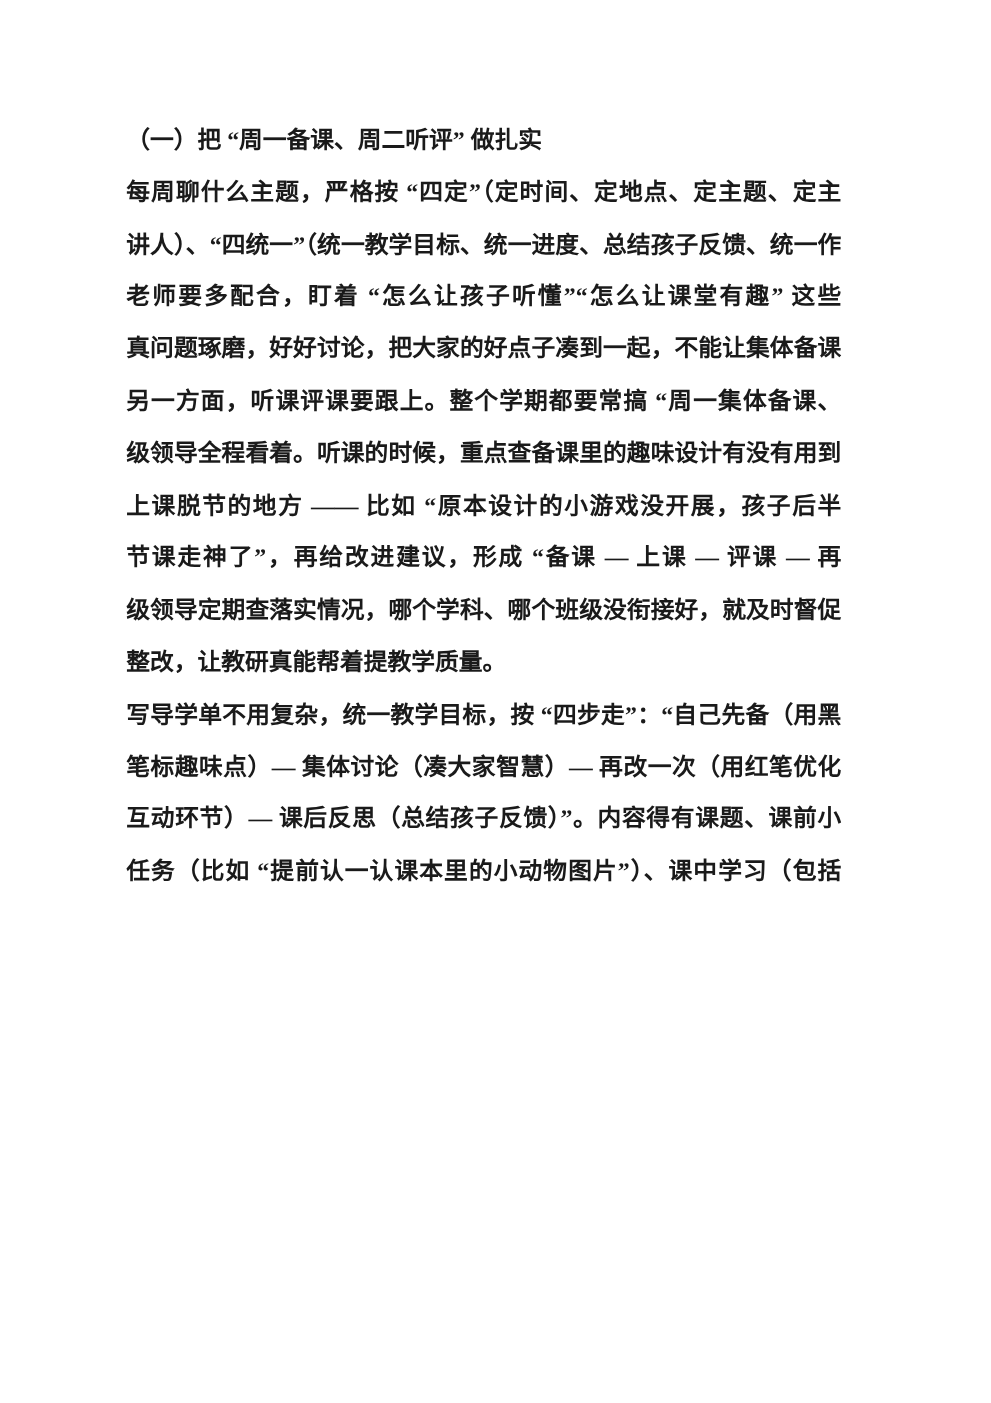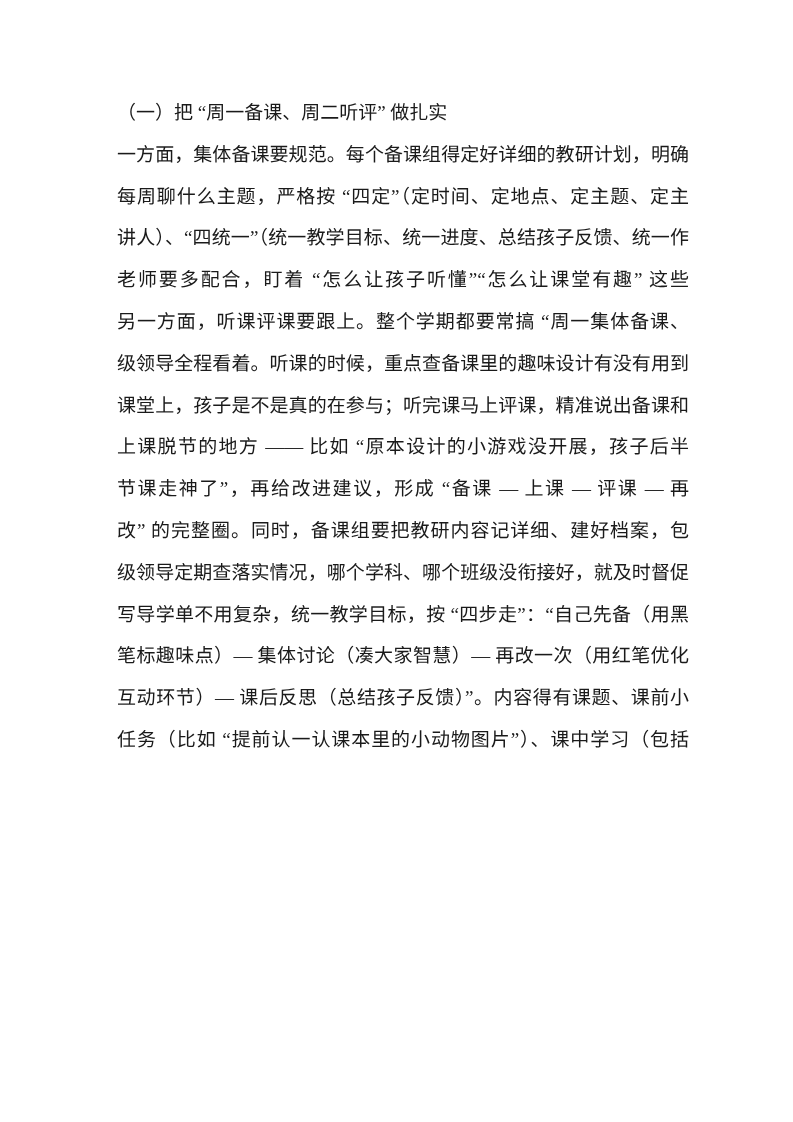--- a/index.html
+++ b/index.html
@@ -14,27 +14,27 @@
     font-family: "Liberation Serif", "DejaVu Serif", serif;
   }
   .page {
     position: relative;
     width: 793px;
     height: 1122px;
     background: #ffffff;
   }
   .doc {
     position: absolute;
-    left: 117px;
+    left: 101px;
     top: 92px;
     width: 572px;
     font-size: 19px;
     line-height: 41.8px;
     color: #1a1a1a;
-    font-weight: 400;
+    font-weight: 700;
     letter-spacing: 0;
   }
   .para {
     margin: 0;
     padding: 0;
   }
   .line {
     height: 41.8px;
     overflow: hidden;
   }
@@ -50,33 +50,32 @@
 </style>
 </head>
 <body>
 
 <div class="page">
   <div class="doc" style="color: rgb(26, 26, 26);">
       <div class="para">
         <div class="line unjust">（一）把 “周一备课、周二听评” 做扎实</div>
       </div>
       <div class="para">
-        <div class="line just">一方面，集体备课要规范。每个备课组得定好详细的教研计划，明确</div>
         <div class="line just">每周聊什么主题，严格按 “四定”（定时间、定地点、定主题、定主</div>
         <div class="line just">讲人）、“四统一”（统一教学目标、统一进度、总结孩子反馈、统一作</div>
         <div class="line just">老师要多配合，盯着 “怎么让孩子听懂”“怎么让课堂有趣” 这些</div>
+        <div class="line just">真问题琢磨，好好讨论，把大家的好点子凑到一起，不能让集体备课</div>
       </div>
       <div class="para">
         <div class="line just">另一方面，听课评课要跟上。整个学期都要常搞 “周一集体备课、</div>
         <div class="line just">级领导全程看着。听课的时候，重点查备课里的趣味设计有没有用到</div>
-        <div class="line just">课堂上，孩子是不是真的在参与；听完课马上评课，精准说出备课和</div>
         <div class="line just">上课脱节的地方 —— 比如 “原本设计的小游戏没开展，孩子后半</div>
         <div class="line just">节课走神了”，再给改进建议，形成 “备课 — 上课 — 评课 — 再</div>
-        <div class="line just">改” 的完整圈。同时，备课组要把教研内容记详细、建好档案，包</div>
         <div class="line just">级领导定期查落实情况，哪个学科、哪个班级没衔接好，就及时督促</div>
+        <div class="line unjust">整改，让教研真能帮着提教学质量。</div>
       </div>
       <div class="para">
         <div class="line just">写导学单不用复杂，统一教学目标，按 “四步走”：“自己先备（用黑</div>
         <div class="line just">笔标趣味点）— 集体讨论（凑大家智慧）— 再改一次（用红笔优化</div>
         <div class="line just">互动环节）— 课后反思（总结孩子反馈）”。内容得有课题、课前小</div>
         <div class="line just">任务（比如 “提前认一认课本里的小动物图片”）、课中学习（包括</div>
       </div>
     </div>
 </div>
 

